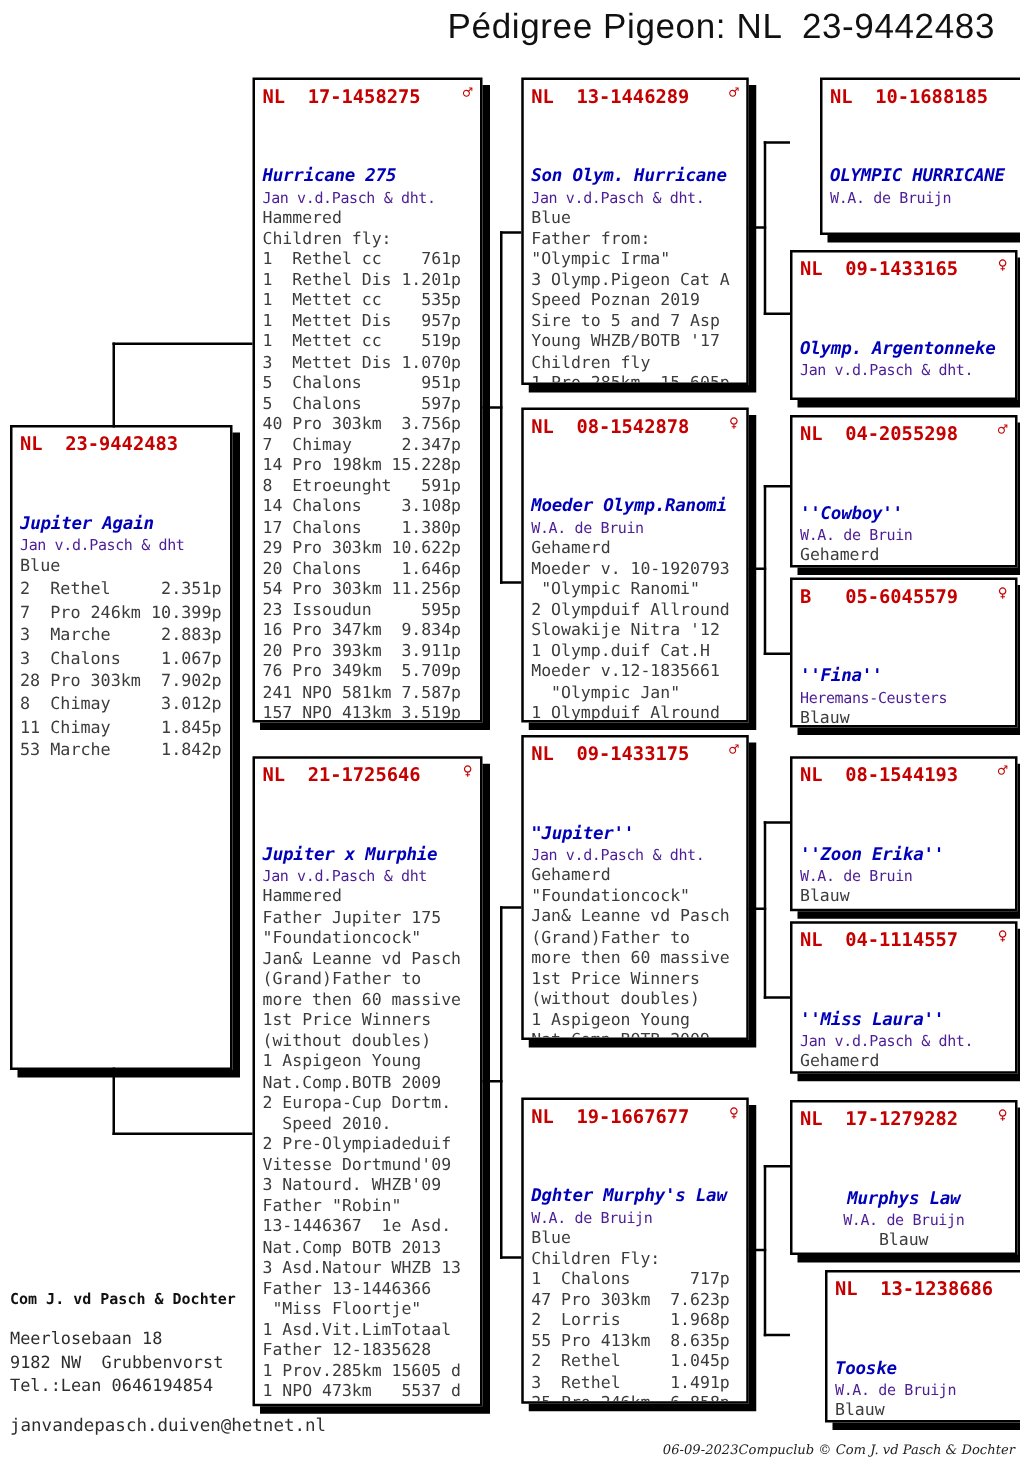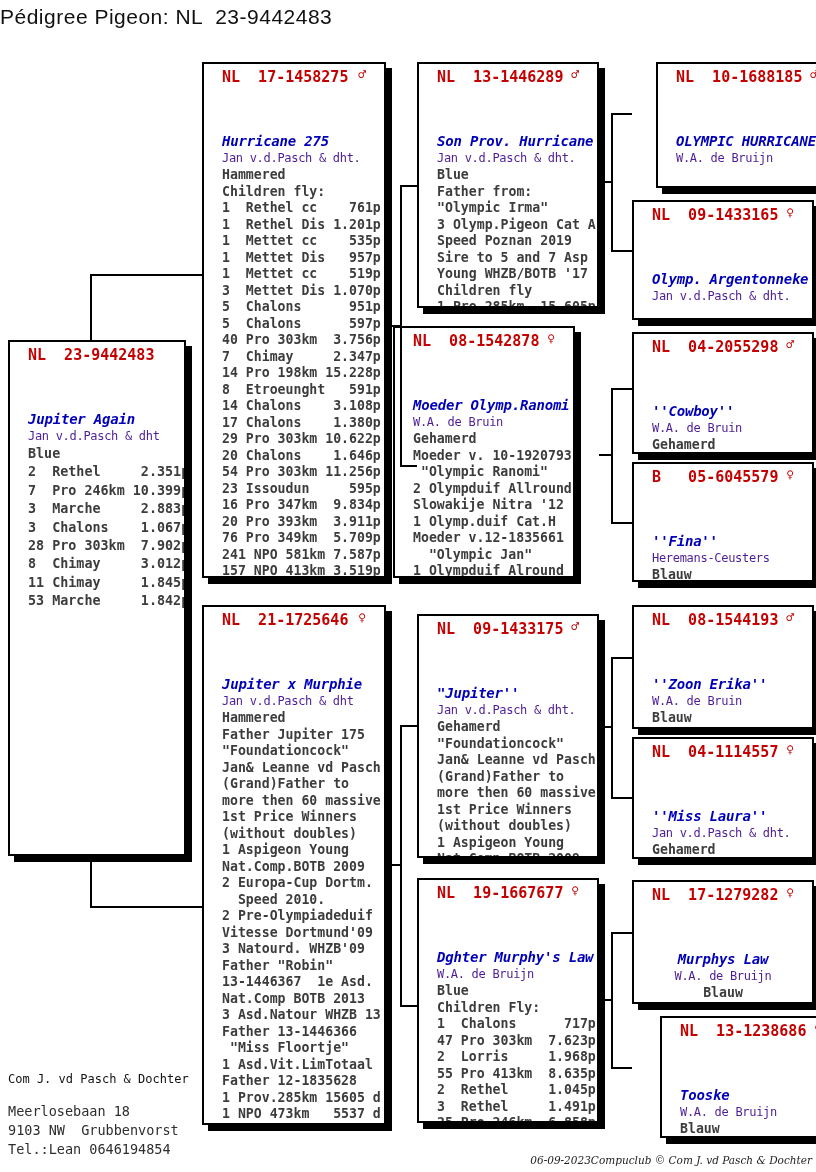--- a/index.html
+++ b/index.html
@@ -1,57 +1,57 @@
 <!DOCTYPE html>
 <html><head>
 <meta charset="utf-8">
 <style>
   html,body{margin:0;padding:0;}
   body{
     width:816px;height:1172px;position:relative;overflow:hidden;
     background:#ffffff;font-family:"DejaVu Sans Mono",monospace;
   }
   .page-title{
-    position:absolute;left:0;top:5px;width:780px;text-align:left;
-    font-family:"Liberation Sans",sans-serif;font-size:21px;color:#111;
+    position:absolute;left:16px;top:5px;width:780px;text-align:right;
+    font-family:"Liberation Sans",sans-serif;font-size:28px;color:#111;
     letter-spacing:.5px;white-space:pre;
   }
   .box{
     position:absolute;background:#fff;border:2px solid #000;
-    box-shadow:6px 6px 0 #000;padding:3px 18px;overflow:hidden;box-sizing:border-box;
+    box-shadow:6px 6px 0 #000;padding:3px 6px;overflow:hidden;box-sizing:border-box;
   }
   .ring{display:flex;justify-content:space-between;align-items:flex-start;
     font-weight:bold;font-size:15px;line-height:20px;color:#c40000;white-space:pre;}
   .sex{font-size:13px;line-height:16px;color:#c40000;}
   .pname{font-style:italic;font-weight:bold;font-size:14px;line-height:17px;
     color:#0000b8;white-space:pre;letter-spacing:-.2px;margin-top:46px;}
   .owner{font-weight:normal;font-size:12px;line-height:17px;color:#4c1d95;
     white-space:pre;letter-spacing:-.3px;}
   .pbody{margin:0;font-family:"DejaVu Sans Mono",monospace;font-size:13.2px;
-    line-height:16.5px;color:#3c3c3c;white-space:pre;font-weight:bold;}
+    line-height:16.5px;color:#3c3c3c;white-space:pre;}
   
   .b-subject{left:8px;top:340px;width:178px;height:516px;}
   .b-subject .pbody{font-size:13.4px;line-height:18.4px;}
   .b-f{left:202px;top:62px;width:184px;height:516px;}
   .b-m{left:202px;top:605px;width:184px;height:520px;}
   .b-ff{left:417px;top:62px;width:182px;height:246px;}
-  .b-fm{left:393px;top:326px;width:182px;height:252px;}
-  .b-mf{left:417px;top:614px;width:182px;height:244px;}
+  .b-fm{left:417px;top:326px;width:182px;height:252px;}
+  .b-mf{left:417px;top:588px;width:182px;height:244px;}
   .b-mm{left:417px;top:878px;width:182px;height:245px;}
   .b-fff{left:656px;top:62px;width:182px;height:126px;}
   .b-ffm{left:632px;top:200px;width:182px;height:120px;}
   .b-fmf{left:632px;top:332px;width:182px;height:122px;}
   .b-fmm{left:632px;top:462px;width:182px;height:120px;}
   .b-mff{left:632px;top:605px;width:182px;height:124px;}
   .b-mfm{left:632px;top:737px;width:182px;height:122px;}
   .b-mmf{left:632px;top:880px;width:182px;height:124px;text-align:center;}
   .b-mmm{left:660px;top:1016px;width:182px;height:122px;}
   .ln{position:absolute;display:block;background:#000;}
   .contact{position:absolute;left:8px;top:1032px;color:#2e2e2e;}
-  .contact .company{font-weight:normal;font-size:12px;line-height:14px;white-space:pre;color:#111;margin-top:40px;}
+  .contact .company{font-weight:bold;font-size:12px;line-height:14px;white-space:pre;color:#111;}
   .contact .addr{margin-top:16px;font-size:13.5px;line-height:19px;white-space:pre;}
   .contact .email{margin-top:14px;font-size:14px;white-space:pre;}
   .print-footer{
     position:absolute;right:4px;top:1142px;font-family:"DejaVu Serif",serif;
     font-style:italic;font-size:10.5px;color:#222;white-space:pre;
   }
   .print-footer .date{}
 </style>
 </head>
 <body>
@@ -132,21 +132,21 @@
 1 Asd.Vit.LimTotaal
 Father 12-1835628
 1 Prov.285km 15605 d
 1 NPO 473km   5537 d
 GrandFather 17-050
 "Miss Emerald Green"</pre>
 </div>
 
 <div class="box b-ff">
   <div class="ring"><span>NL  13-1446289</span><span class="sex">♂</span></div>
-  <div class="pname">Son Prov. Hurricane</div>
+  <div class="pname">Son Olym. Hurricane</div>
   <div class="owner">Jan v.d.Pasch &amp; dht.</div>
   <pre class="pbody">Blue
 Father from:
 "Olympic Irma"
 3 Olymp.Pigeon Cat A
 Speed Poznan 2019
 Sire to 5 and 7 Asp
 Young WHZB/BOTB '17
 Children fly
 1 Pro 285km  15.605p
@@ -304,19 +304,19 @@
   <i class="ln" style="left:611px;top:797px;width:21px;height:2px"></i>
 
   <i class="ln" style="left:599px;top:999px;width:14px;height:2px"></i>
   <i class="ln" style="left:611px;top:932px;width:2px;height:137px"></i>
   <i class="ln" style="left:611px;top:932px;width:21px;height:2px"></i>
   <i class="ln" style="left:611px;top:1067px;width:21px;height:2px"></i>
 </div>
 
 <div class="contact">
   <div class="company">Com J. vd Pasch &amp; Dochter</div>
-  <div class="addr"><span>Meerlosebaan 18</span><br><span>9103 NW  Grubbenvorst</span><br><span>Tel.:Lean 0646194854</span></div>
+  <div class="addr"><span>Meerlosebaan 18</span><br><span>9182 NW  Grubbenvorst</span><br><span>Tel.:Lean 0646194854</span></div>
   <div class="email">janvandepasch.duiven@hetnet.nl</div>
 </div>
 
 <div class="print-footer">
   <span class="date">06-09-2023</span><span>Compuclub © Com J. vd Pasch &amp; Dochter</span>
 </div>
 
 </body></html>

